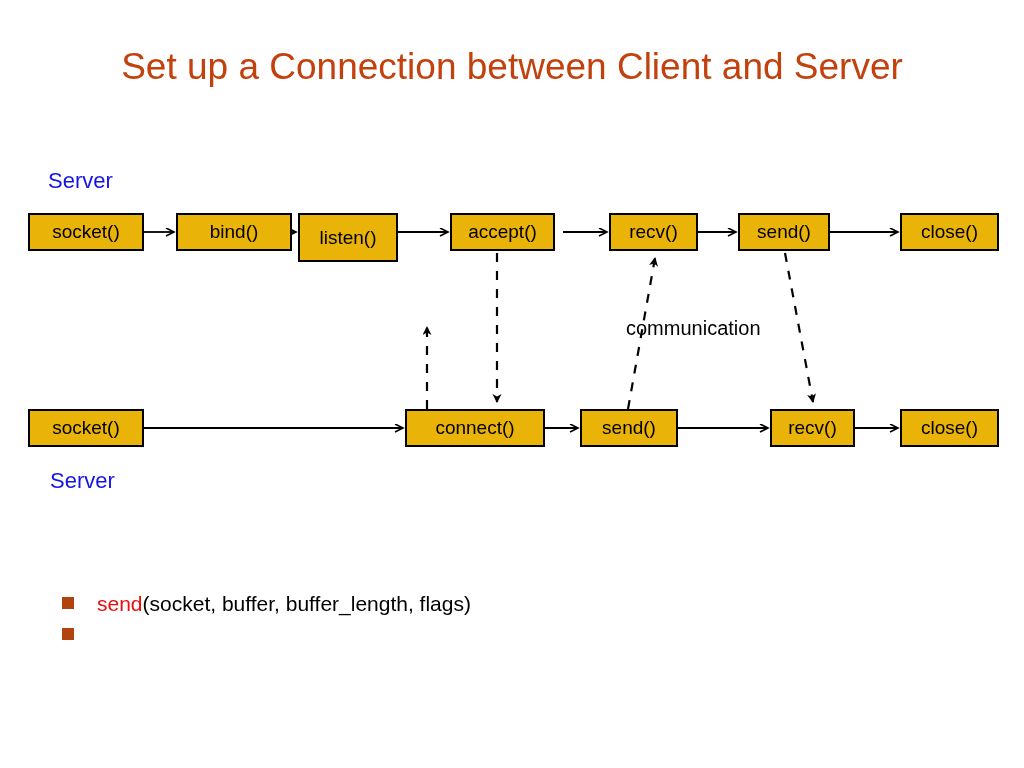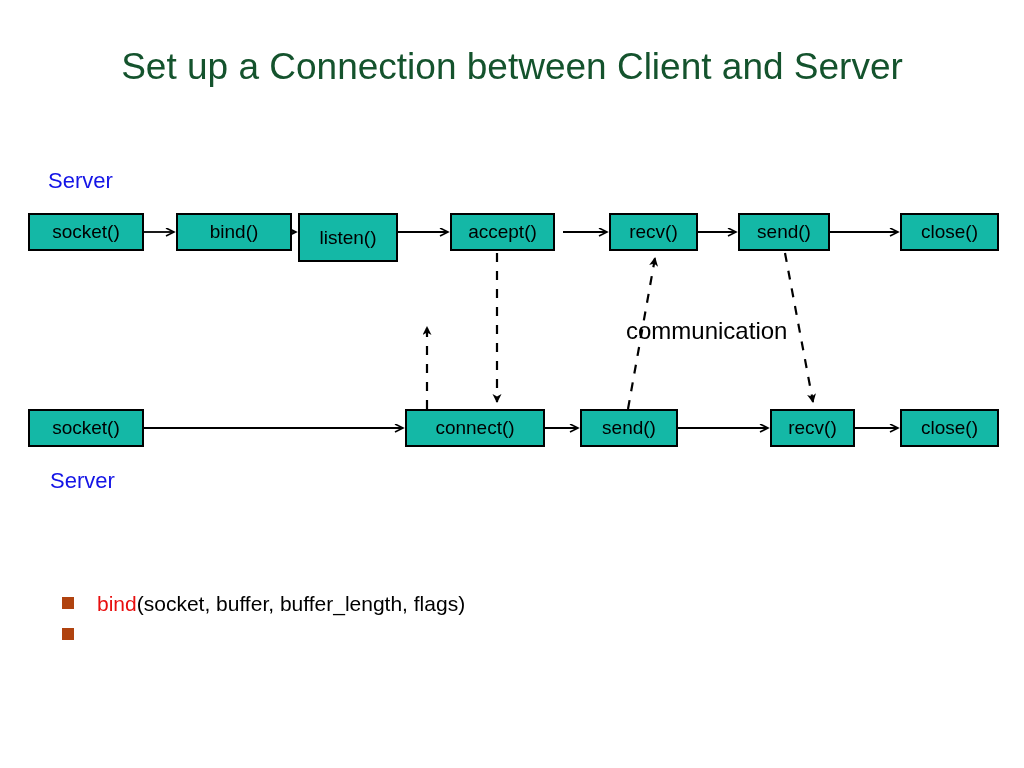--- a/index.html
+++ b/index.html
@@ -17,21 +17,21 @@
 
   
   #slide-title {
     position: absolute;
     left: 90px;
     top: 42px;
     width: 844px;
     text-align: center;
     font-size: 37px;
     line-height: 49px;
-    color: #14532d;
+    color: #c2410c;
     font-weight: normal;
     letter-spacing: 0px;
   }
 
   
   .role-label {
     position: absolute;
     font-size: 22px;
     color: #1414E6;
     white-space: nowrap;
@@ -46,35 +46,35 @@
     top: 0;
     width: 1024px;
     height: 560px;
   }
 
   
   .node-box {
     position: absolute;
     box-sizing: border-box;
     border: 2px solid #000000;
-    background: #14b8a6;
+    background: #eab308;
     display: flex;
     align-items: center;
     justify-content: center;
     font-size: 19px;
     color: #000000;
     white-space: nowrap;
   }
 
   
   #communication-label {
     position: absolute;
     left: 626px;
     top: 317px;
-    font-size: 24px;
+    font-size: 20px;
     color: #000000;
     white-space: nowrap;
   }
 
   
   #signature-list {
     position: absolute;
     left: 62px;
     top: 592px;
     width: 720px;
@@ -182,18 +182,18 @@
       <span>recv()</span>
     </div>
     <div class="node-box" style="left: 900px; top: 409px; width: 99px; height: 38px;">
       <span>close()</span>
     </div>
   </div>
 
 <div id="signature-list">
     <div class="bullet-row">
       <span class="bullet-marker" style="background: rgb(176, 67, 15);"></span>
-      <span><span class="fn-name" style="color: rgb(232, 14, 14);">bind</span><span>(socket, buffer, buffer_length, flags)</span></span>
+      <span><span class="fn-name" style="color: rgb(232, 14, 14);">send</span><span>(socket, buffer, buffer_length, flags)</span></span>
     </div>
     <div class="bullet-row">
       <span class="bullet-marker" style="background: rgb(176, 67, 15);"></span>
     </div>
   </div>
 
 </body></html>

